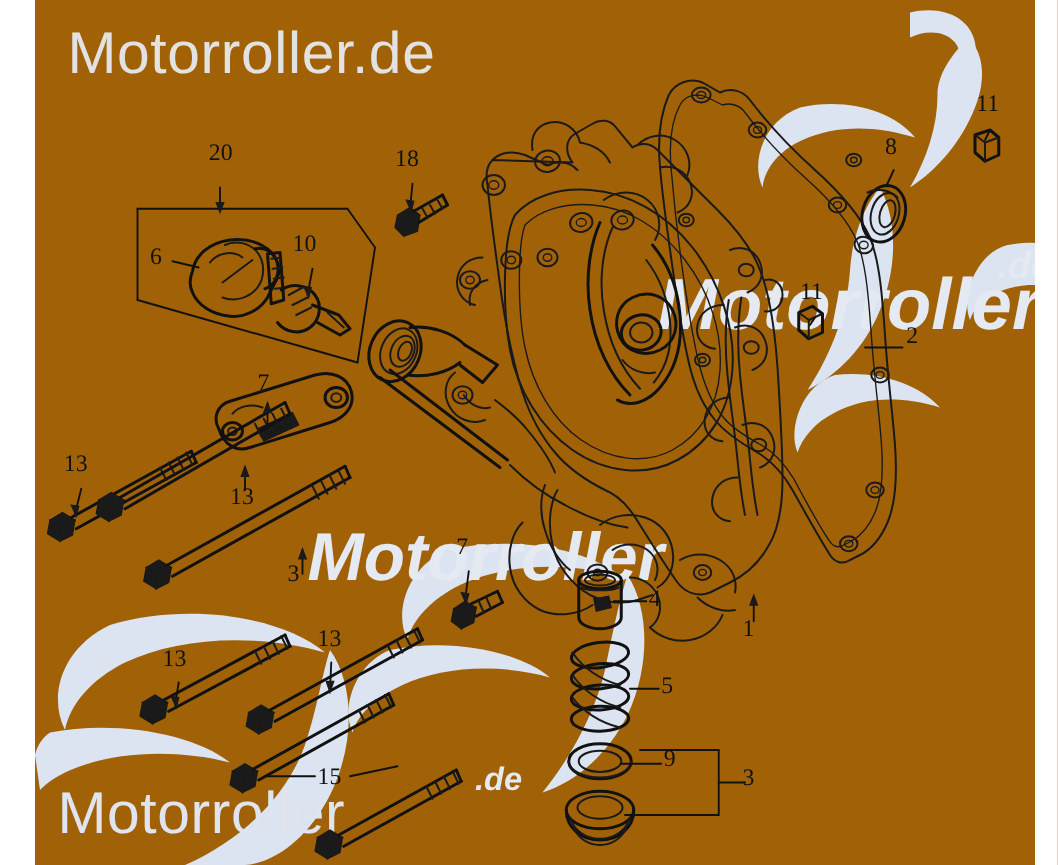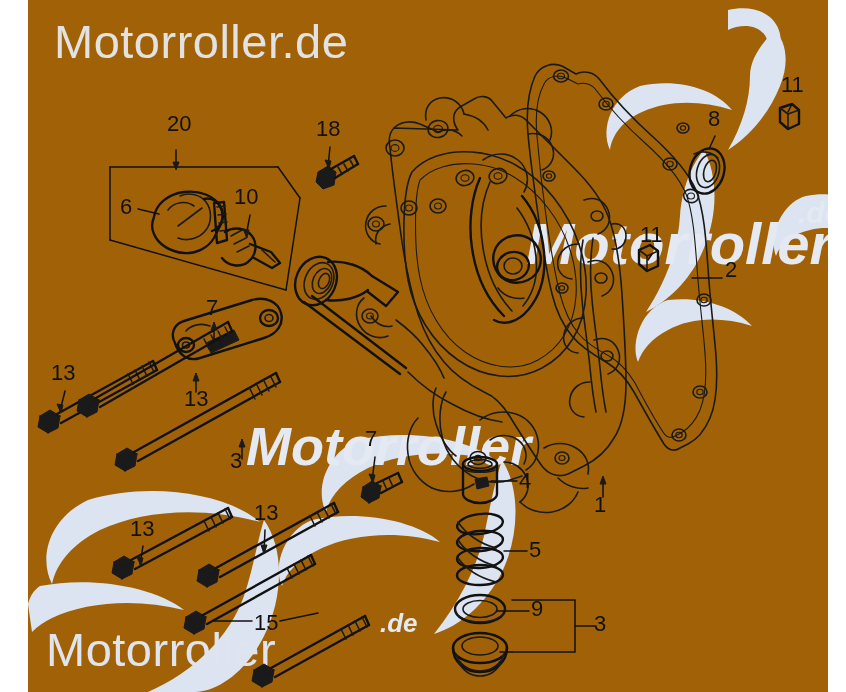--- a/index.html
+++ b/index.html
@@ -38,22 +38,22 @@
     font-size:30px;color:#e4e9f2;white-space:nowrap;user-select:none;
   }
   .wm-de2{
     position:absolute;left:352px;top:608px;
     font-family:"Liberation Sans",sans-serif;
     font-style:italic;font-weight:bold;
     font-size:26px;color:#e4e9f2;white-space:nowrap;user-select:none;
   }
   .cal{
     position:absolute;
-    font-family:Liberation Sans, sans-serif;
-    font-size:22px;color:#111;user-select:none;
+    font-family:Liberation Serif, serif;
+    font-size:19px;color:#111;user-select:none;
     line-height:1;
   }
   .ink{fill:none;stroke:#1a1a1a;stroke-width:1.6;stroke-linejoin:round;stroke-linecap:round;}
   .ink-thin{fill:none;stroke:#1a1a1a;stroke-width:1.1;stroke-linejoin:round;stroke-linecap:round;}
   .ink-fat{fill:none;stroke:#111;stroke-width:2.4;stroke-linejoin:round;stroke-linecap:round;}
   .lead{fill:none;stroke:#111;stroke-width:1.5;stroke-linecap:round;}
   .solidblk{fill:#1a1a1a;stroke:#1a1a1a;stroke-width:1;}
   .swoosh{fill:#dde4f1;}
 </style>
 </head>

